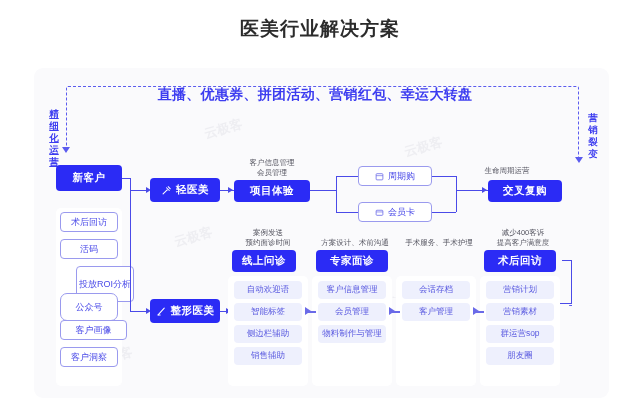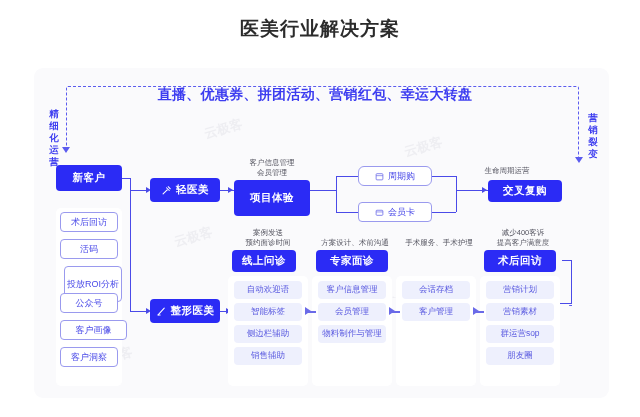--- a/index.html
+++ b/index.html
@@ -68,21 +68,21 @@
   }
 
   .vlabel {
     position: absolute;
     width: 14px;
     font-size: 9.5px; font-weight: bold; color: #3d3df0;
     line-height: 12px;
     text-align: center;
     word-break: break-all;
   }
-  .vlabel.left { left: 47px; top: 108px; }
+  .vlabel.left { left: 47px; top: 108px; text-decoration: underline; }
   .vlabel.right { left: 586px; top: 112px; }
 
   
   .box-primary {
     position: absolute;
     background: #2b2bf5;
     color: #ffffff;
     border-radius: 4px;
     font-size: 10.5px; font-weight: bold;
     display: flex; align-items: center; justify-content: center;
@@ -181,24 +181,24 @@
   </div>
 
   <div class="subcard" style="left:56px; top:208px; width:66px; height:178px;"></div>
 
   <div class="box-outline" style="left:60px; top:212px; width:58px; height:20px;">
     <span>术后回访</span>
   </div>
   <div class="box-outline" style="left:60px; top:239px; width:58px; height:20px;">
     <span>活码</span>
   </div>
-  <div class="box-outline" style="left:64px; top:266px; width:58px; height:36px;">
+  <div class="box-outline" style="left:76px; top:266px; width:58px; height:36px;">
     <span>投放ROI分析</span>
   </div>
-  <div class="box-outline" style="left:60px; top:293px; width:58px; height:20px;">
+  <div class="box-outline" style="left:60px; top:293px; width:58px; height:28px;border-radius:7px;">
     <span>公众号</span>
   </div>
   <div class="box-outline" style="left:60px; top:320px; width:67px; height:20px;">
     <span>客户画像</span>
   </div>
   <div class="box-outline" style="left:60px; top:347px; width:58px; height:20px;">
     <span>客户洞察</span>
   </div>
 
   <div class="ln v" style="left:130px; top:178px; height:133px;"></div>
@@ -230,32 +230,32 @@
         </g>
       </svg>
     </span>
     <span>整形医美</span>
   </div>
 
   <div class="cap" style="left:216px; top:158px; width:112px;">
     <div>客户信息管理</div>
     <div>会员管理</div>
   </div>
-  <div class="box-primary" style="left:234px; top:180px; width:76px; height:36px;">
+  <div class="box-primary" style="left:234px; top:180px; width:76px; height:22px;">
     <span>项目体验</span>
   </div>
   <div class="ln h" style="left:220px; top:190px; width:14px;"></div>
   <div class="arrow-r" style="left:228px; top:186.5px;"></div>
 
   <div class="ln h" style="left:310px; top:190px; width:26px;"></div>
   <div class="ln v" style="left:336px; top:176px; height:36px;"></div>
   <div class="ln h" style="left:336px; top:176px; width:22px;"></div>
   <div class="ln h" style="left:336px; top:212px; width:22px;"></div>
 
-  <div class="box-outline wide-ic" style="left:358px; top:166px; width:74px; height:20px;border-radius:6px;">
+  <div class="box-outline wide-ic" style="left:358px; top:166px; width:74px; height:20px;">
     <span class="ic">
       <svg width="9" height="9" viewBox="0 0 16 16">
         <rect x="2" y="3" width="12" height="11" rx="1.5" stroke="#6a6ae8" stroke-width="1.4" fill="none"></rect>
         <line x1="2" y1="6.5" x2="14" y2="6.5" stroke="#6a6ae8" stroke-width="1.2"></line>
       </svg>
     </span>
     <span>周期购</span>
   </div>
   <div class="box-outline wide-ic" style="left:358px; top:202px; width:74px; height:20px;">
     <span class="ic">

